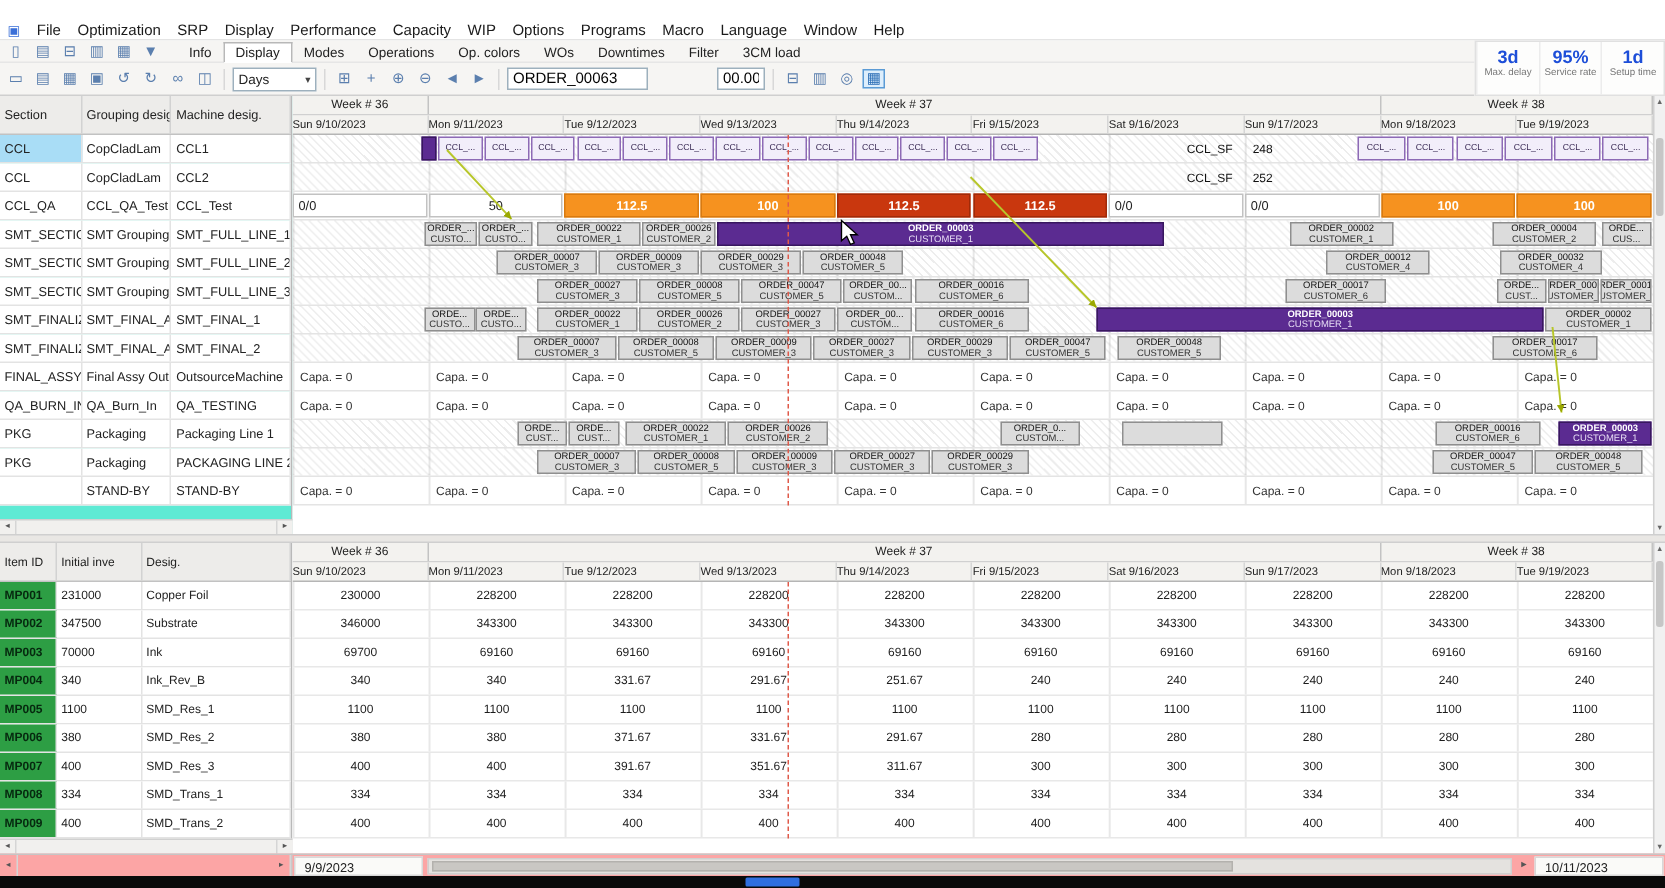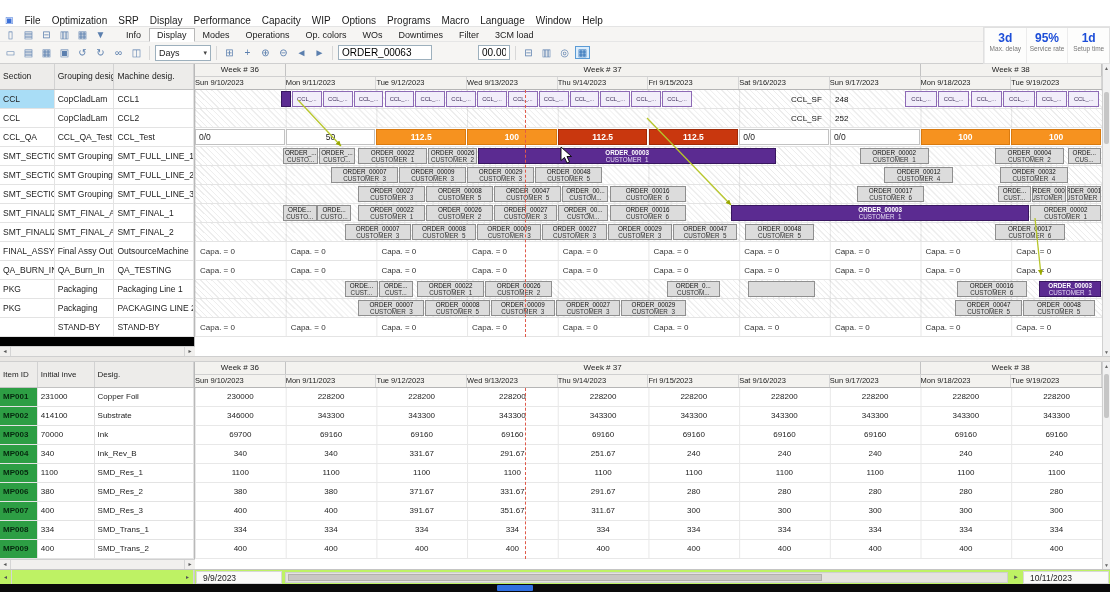--- a/index.html
+++ b/index.html
@@ -42,21 +42,21 @@
   #search-input{width:94px;}
   #time-input{width:32px;margin-left:44px;}
 
   
   #stats{position:absolute;right:0;top:27px;width:127px;height:37px;background:#fdfdfc;border:1px solid #e0e0e0;display:flex;}
   .stat{flex:1;text-align:center;border-left:1px solid #ececec;padding-top:3px;}
   .stat .sv{display:block;color:#1d4ed8;font-size:12px;font-weight:bold;line-height:14px;}
   .stat .sl{display:block;color:#777;font-size:6.5px;line-height:8px;white-space:nowrap;}
 
   
-  #top-left{position:absolute;left:0;top:64px;width:195px;height:292px;background:#000000;border-right:1px solid #b9b9b9;}
+  #top-left{position:absolute;left:0;top:64px;width:195px;height:292px;background:#5eead4;border-right:1px solid #b9b9b9;}
   #tl-header{display:flex;height:26px;background:#edecea;border-bottom:1px solid #c2c2c2;}
   .tlh{font-size:8.5px;line-height:25px;padding:0 3px;border-right:1px solid #d2d2d2;white-space:nowrap;overflow:hidden;}
   .c0{width:55px;} .c1{width:60px;} .c2{width:80px;}
   .tlrow{display:flex;height:19px;border-bottom:1px solid #e3e3e3;background:#fff;}
   .tlc{font-size:8.5px;line-height:18px;padding:0 3px;border-right:1px solid #e3e3e3;white-space:nowrap;overflow:hidden;}
   .tlc.hl{background:#a9ddf6;}
 
   
   #top-gantt{position:absolute;left:195px;top:64px;width:907px;height:292px;background:#fff;overflow:hidden;}
   .weeks{display:flex;height:13px;background:#f3f2ef;border-bottom:1px solid #d0d0d0;}
@@ -117,21 +117,21 @@
   #vs-bot{left:1102px;top:362px;height:207px;}
   .vs-arr{position:absolute;left:0;width:7px;height:8px;font-size:5px;line-height:8px;text-align:center;color:#666;}
   .vs-thumb{position:absolute;left:1px;width:5px;background:#c6c6c6;border-radius:2px;}
   .mini{position:absolute;width:195px;height:10px;background:#f1f0ee;border-top:1px solid #d0d0d0;display:flex;align-items:stretch;}
   #mini-top{left:0;top:346px;} #mini-bot{left:0;top:559px;}
   .mini .marr{width:11px;font-size:5px;line-height:9px;text-align:center;color:#555;border-right:1px solid #d5d5d5;}
   .mini .marr.r{border-right:none;border-left:1px solid #d5d5d5;}
   .mini .mtrack{flex:1;}
 
   
-  #statusbar{position:absolute;left:0;top:569px;width:1110px;height:15px;background:#bef264;border-top:1px solid #c5c5c5;
+  #statusbar{position:absolute;left:0;top:569px;width:1110px;height:15px;background:#fca5a5;border-top:1px solid #c5c5c5;
              display:flex;align-items:center;font-size:9px;}
   .sb-left{width:195px;height:100%;border-right:1px solid #c9c9c9;display:flex;align-items:stretch;}
   .sb-left .marr{width:12px;font-size:5px;line-height:14px;text-align:center;color:#555;border-right:1px solid #d5d5d5;}
   .sb-left .mtrack{flex:1;}
   .sb-date{width:86px;padding:0 6px;background:#fafaf8;border:1px solid #d8d8d8;height:13px;line-height:12px;margin:0 1px;
            font-size:8.5px;white-space:nowrap;overflow:hidden;}
   .sb-scroll{flex:1;height:11px;background:#e4e2df;border:1px solid #cfcfcf;position:relative;margin:0 2px;}
   .sb-thumb{position:absolute;left:2px;top:1px;height:7px;width:74%;background:#c9c7c3;border:1px solid #b3b1ad;}
   .sb-arr{width:12px;font-size:6px;text-align:center;color:#555;}
 
@@ -741,21 +741,21 @@
         <div class="blh b2">Desig.</div>
       </div>
     <div id="bl-body">
         <div class="blrow">
           <div class="blc id">MP001</div>
           <div class="blc init">231000</div>
           <div class="blc des">Copper Foil</div>
         </div>
         <div class="blrow">
           <div class="blc id">MP002</div>
-          <div class="blc init">414100</div>
+          <div class="blc init">347500</div>
           <div class="blc des">Substrate</div>
         </div>
         <div class="blrow">
           <div class="blc id">MP003</div>
           <div class="blc init">70000</div>
           <div class="blc des">Ink</div>
         </div>
         <div class="blrow">
           <div class="blc id">MP004</div>
           <div class="blc init">340</div>

